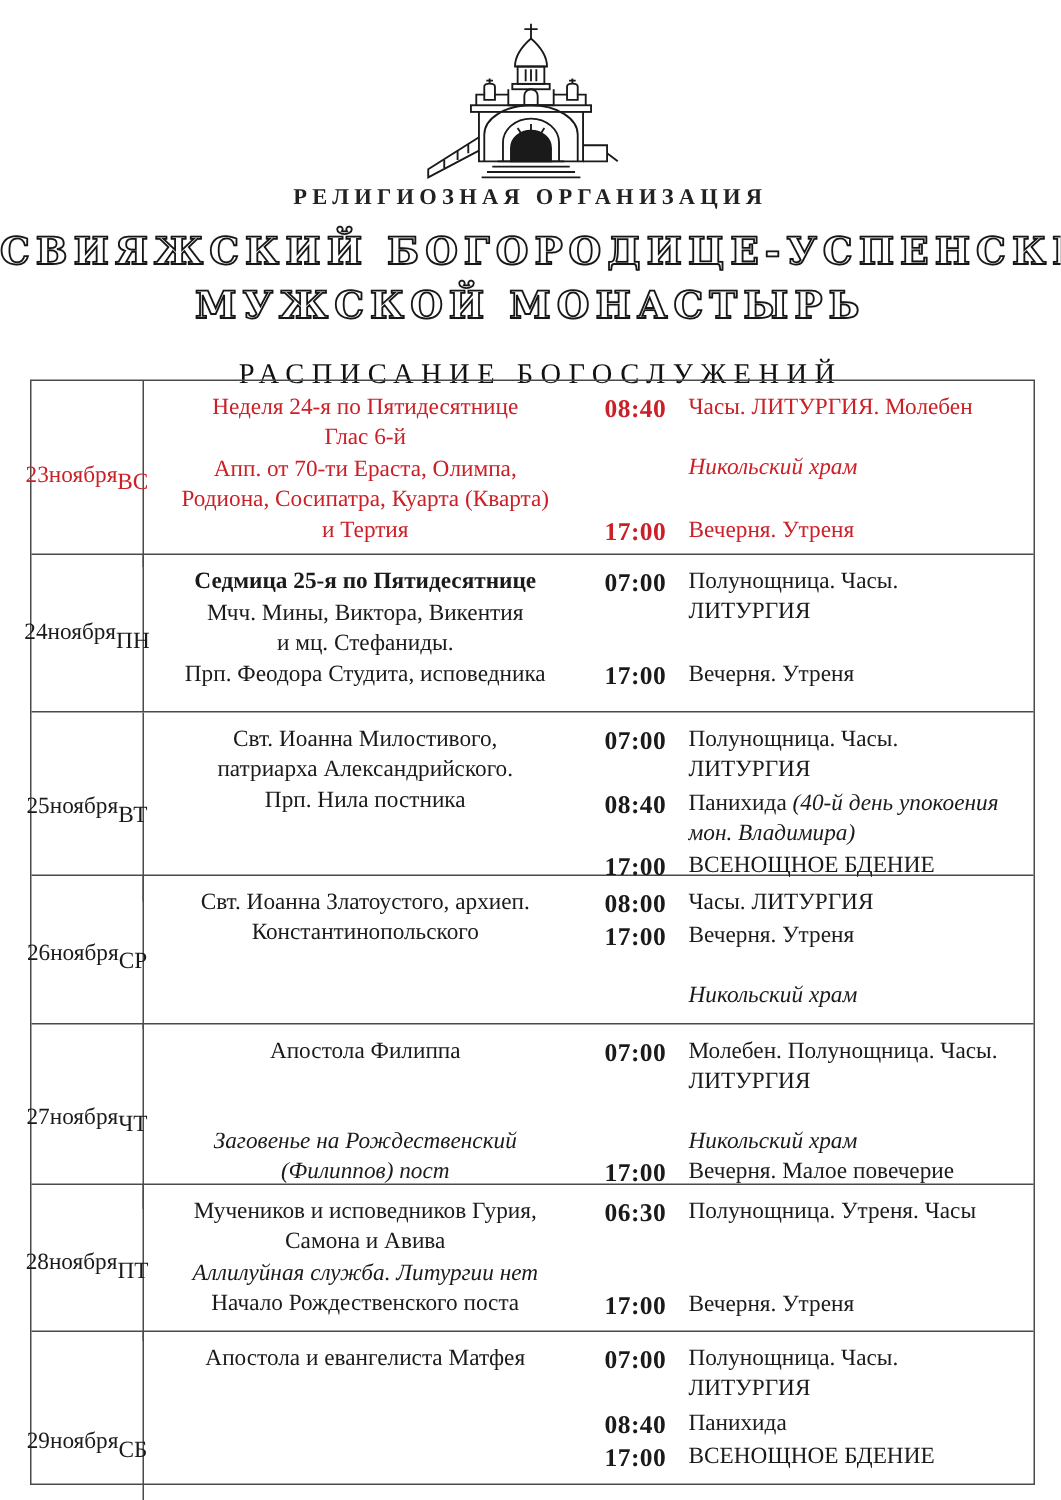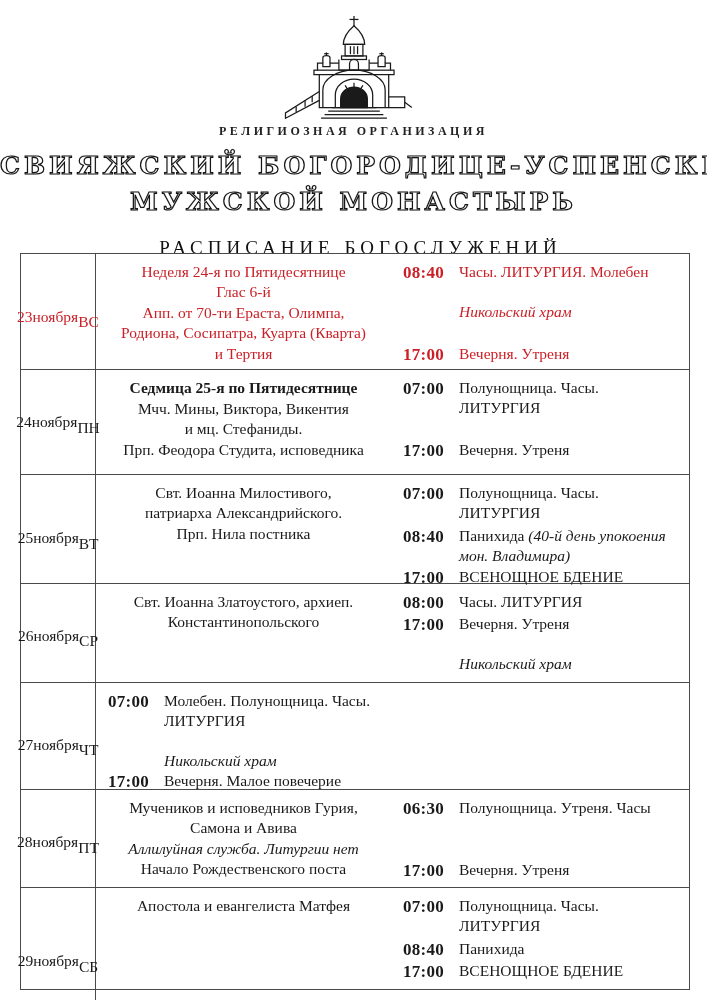--- a/index.html
+++ b/index.html
@@ -4,21 +4,21 @@
 <style>
   html,body{margin:0;padding:0;}
   body{
     width:707px;height:1000px;background:#ffffff;overflow:hidden;
     font-family:"Liberation Serif","DejaVu Serif",serif;color:#1a1a1a;
     -webkit-font-smoothing:antialiased;
   }
   .header{text-align:center;padding-top:12px;}
   .logo-wrap{height:108px;display:flex;justify-content:center;align-items:flex-end;}
   .org-label{
-    font-family:"Liberation Serif",serif;font-size:12px;letter-spacing:3.5px;
+    font-family:"Liberation Serif",serif;font-size:15px;letter-spacing:3.5px;
     color:#222;margin-top:4px;font-weight:bold;
   }
   .monastery-title{
     margin-top:9px;line-height:1.45;white-space:nowrap;
     font-family:"DejaVu Serif","Liberation Serif",serif;
     font-weight:700;font-size:25px;letter-spacing:4px;
     color:#ffffff;-webkit-text-stroke:1.2px #161616;
     text-shadow:0 0 1px #161616;
   }
   .schedule-title{
@@ -235,20 +235,25 @@
           </div>
         </div>
       </div>
     </div>
     <div class="row" style="height: 107px;">
       <div class="cell-date">
         <div class="date-day">27</div>
         <div class="date-month">ноября</div>
         <div class="date-weekday">ЧТ</div>
       </div>
+      <div class="cell-desc">
+        <div class="desc-line">Апостола Филиппа</div>
+        <div class="desc-line i">Заговенье на Рождественский
+(Филиппов) пост</div>
+      </div>
       <div class="cell-svc">
         <div class="svc-group">
           <div class="svc">
             <span class="svc-time">07:00</span>
             <div class="svc-body">Молебен. Полунощница. Часы.
 ЛИТУРГИЯ<span class="svc-note block">Никольский храм</span></div>
           </div>
         </div>
         <div class="svc-group">
           <div class="svc">

